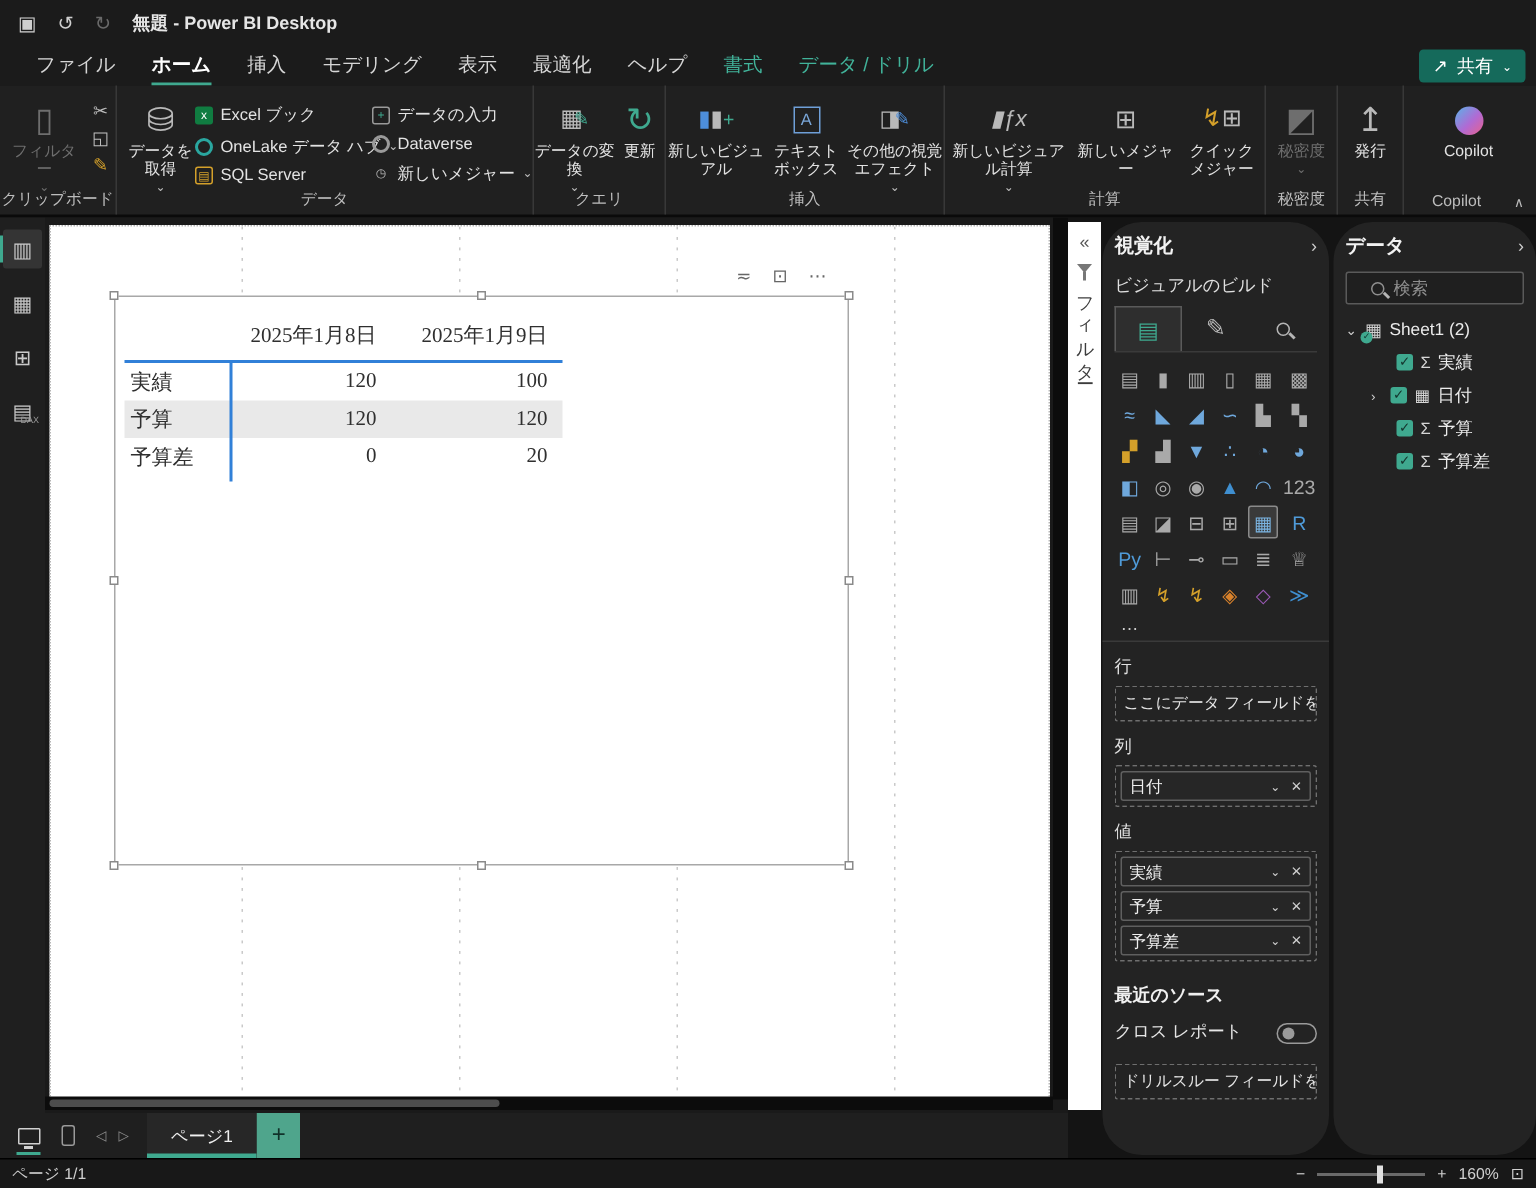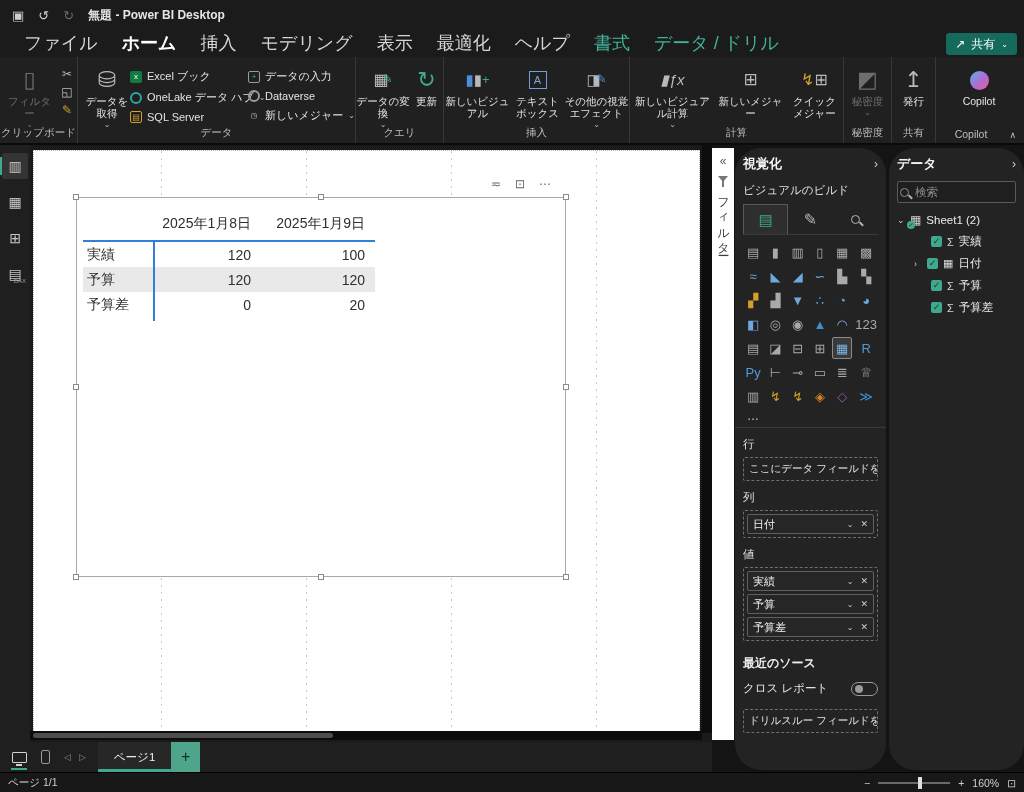--- a/index.html
+++ b/index.html
@@ -14,21 +14,21 @@
   .tb-title { margin-left:14px; font-size:12px; font-weight:bold; color:#e6e6e6; }
   .tb-right { margin-left:auto; display:flex; align-items:center; }
   .tb-user { font-size:12px; color:#dcdcdc; margin-right:10px; }
   .avatar { width:20px; height:20px; border-radius:50%; background:#4a4a4a; position:relative; margin-right:26px; }
   .avatar::before { content:""; position:absolute; top:3px; left:7px; width:6px; height:6px; border-radius:50%; background:#bdbdbd; }
   .avatar::after { content:""; position:absolute; bottom:2px; left:4px; width:12px; height:7px; border-radius:6px 6px 0 0; background:#bdbdbd; }
   .win-btn { width:40px; height:30px; display:flex; align-items:center; justify-content:center; font-size:13px; color:#d8d8d8; cursor:pointer; }
 
   
   .menubar { position:absolute; top:30px; left:0; width:1024px; height:27px; background:#1b1b1b; display:flex; align-items:center; padding-left:14px; gap:4px; }
-  .menu-tab { font-size:18px; color:#d6d6d6; padding:4px 10px 6px; position:relative; cursor:pointer; white-space:nowrap; }
+  .menu-tab { font-size:13px; color:#d6d6d6; padding:4px 10px 6px; position:relative; cursor:pointer; white-space:nowrap; }
   .menu-tab.active { color:#ffffff; font-weight:bold; }
   .menu-tab.active::after { content:""; position:absolute; left:10px; right:10px; bottom:1px; height:2px; background:#3fa98f; }
   .menu-tab.accent { color:#41b39a; }
   .share-btn { position:absolute; top:33px; right:7px; height:22px; background:#156a5b; border-radius:3px; display:flex; align-items:center; gap:6px; padding:0 9px; font-size:12px; color:#fff; cursor:pointer; z-index:5; }
 
   
   .ribbon { position:absolute; top:57px; left:0; width:1024px; height:88px; background:#202020; display:flex; border-bottom:2px solid #0a0a0a; }
   .rgroup { position:relative; height:100%; border-right:1px solid #383838; padding-top:6px; }
   .rgroup-label { position:absolute; bottom:3px; left:0; right:0; text-align:center; font-size:10.5px; color:#bdbdbd; white-space:nowrap; }
   .rgroup-content { display:flex; height:64px; align-items:flex-start; }
@@ -60,21 +60,21 @@
   .vscroll { position:absolute; top:0; right:0; width:10px; height:588px; background:#0c0c0c; }
   .hscroll { position:absolute; bottom:2px; left:0; width:672px; height:9px; background:#0c0c0c; }
   .hthumb { position:absolute; top:2px; left:3px; width:300px; height:5px; background:#4d4d4d; border-radius:3px; cursor:pointer; }
 
   .vis-header { position:absolute; top:26px; right:148px; display:flex; gap:14px; color:#666; font-size:12px; z-index:4; }
   .vis-header span { cursor:pointer; }
 
   .visual { position:absolute; left:42px; top:46px; width:490px; height:380px; background:#fff; border:1px solid #a8a8a8; z-index:2; }
   .handle { position:absolute; width:6px; height:6px; background:#fff; border:1px solid #8a8a8a; z-index:3; }
 
-  .mx { position:absolute; left:6px; top:10px; width:292px; color:#2f2f2f; font-size:14px; }
+  .mx { position:absolute; left:6px; top:10px; width:292px; color:#2f2f2f; font-size:14px;font-family:Liberation Serif, serif; }
   .mx-head { display:flex; height:32px; align-items:center; }
   .mx-sep { height:2px; background:#3180d8; width:292px; }
   .mx-row { display:flex; height:25px; align-items:center; position:relative; }
   .mx-row.shaded { background:#e9e9e9; }
   .c-rh { width:64px; padding-left:4px; }
   .c-v1 { width:112px; text-align:right; padding-right:8px; }
   .c-v2 { width:114px; text-align:right; padding-right:8px; }
   .mx-vline { position:absolute; left:70px; top:32px; width:2px; height:81px; background:#3180d8; }
 
   
@@ -117,21 +117,21 @@
   .drill-title { font-size:12px; font-weight:bold; color:#f0f0f0; margin-top:14px; }
   .toggle-row { display:flex; align-items:flex-start; justify-content:space-between; margin-top:9px; }
   .toggle-label { font-size:11.5px; color:#e6e6e6; width:100px; line-height:1.35; }
   .toggle { width:27px; height:14px; border:1px solid #9a9a9a; border-radius:8px; position:relative; flex:0 0 auto; margin-top:1px; cursor:pointer; }
   .toggle::after { content:""; position:absolute; top:2px; left:3px; width:8px; height:8px; border-radius:50%; background:#9a9a9a; }
   .toggle.on { background:#3fa98f; border-color:#3fa98f; }
   .toggle.on::after { left:auto; right:2px; background:#fff; }
   .toggle.on::before { content:"✓"; position:absolute; left:5px; top:0px; font-size:9px; color:#0f3b32; }
 
   
-  .search-box { margin-top:8px; height:22px; border:1px solid #5a5a5a; border-radius:2px; background:#1f1f1f; display:flex; align-items:center; gap:6px; padding:0 2px; cursor:text; }
+  .search-box { margin-top:8px; height:22px; border:1px solid #5a5a5a; border-radius:2px; background:#1f1f1f; display:flex; align-items:center; gap:6px; padding:0 16px; cursor:text; }
   .search-box .ph { font-size:11.5px; color:#8f8f8f; }
   .tree { margin-top:10px; display:flex; flex-direction:column; gap:7px; }
   .tree-row { display:flex; align-items:center; gap:5px; font-size:11.5px; color:#ebebeb; cursor:pointer; }
   .tree-chev { font-size:9px; color:#cfcfcf; width:8px; }
   .tbl-ic { position:relative; font-size:12px; color:#d0d0d0; }
   .tbl-ic .okdot { position:absolute; left:-3px; bottom:-2px; width:8px; height:8px; border-radius:50%; background:#3fa98f; color:#10322b; font-size:6px; line-height:8px; text-align:center; }
   .cb { width:11px; height:11px; border-radius:2px; background:#3fa98f; color:#14352d; font-size:9px; line-height:11px; text-align:center; flex:0 0 auto; cursor:pointer; }
   .sigma { font-size:11px; color:#d6d6d6; }
   .cal-ic { font-size:11px; color:#d6d6d6; }
   .indent { width:12px; flex:0 0 auto; }

